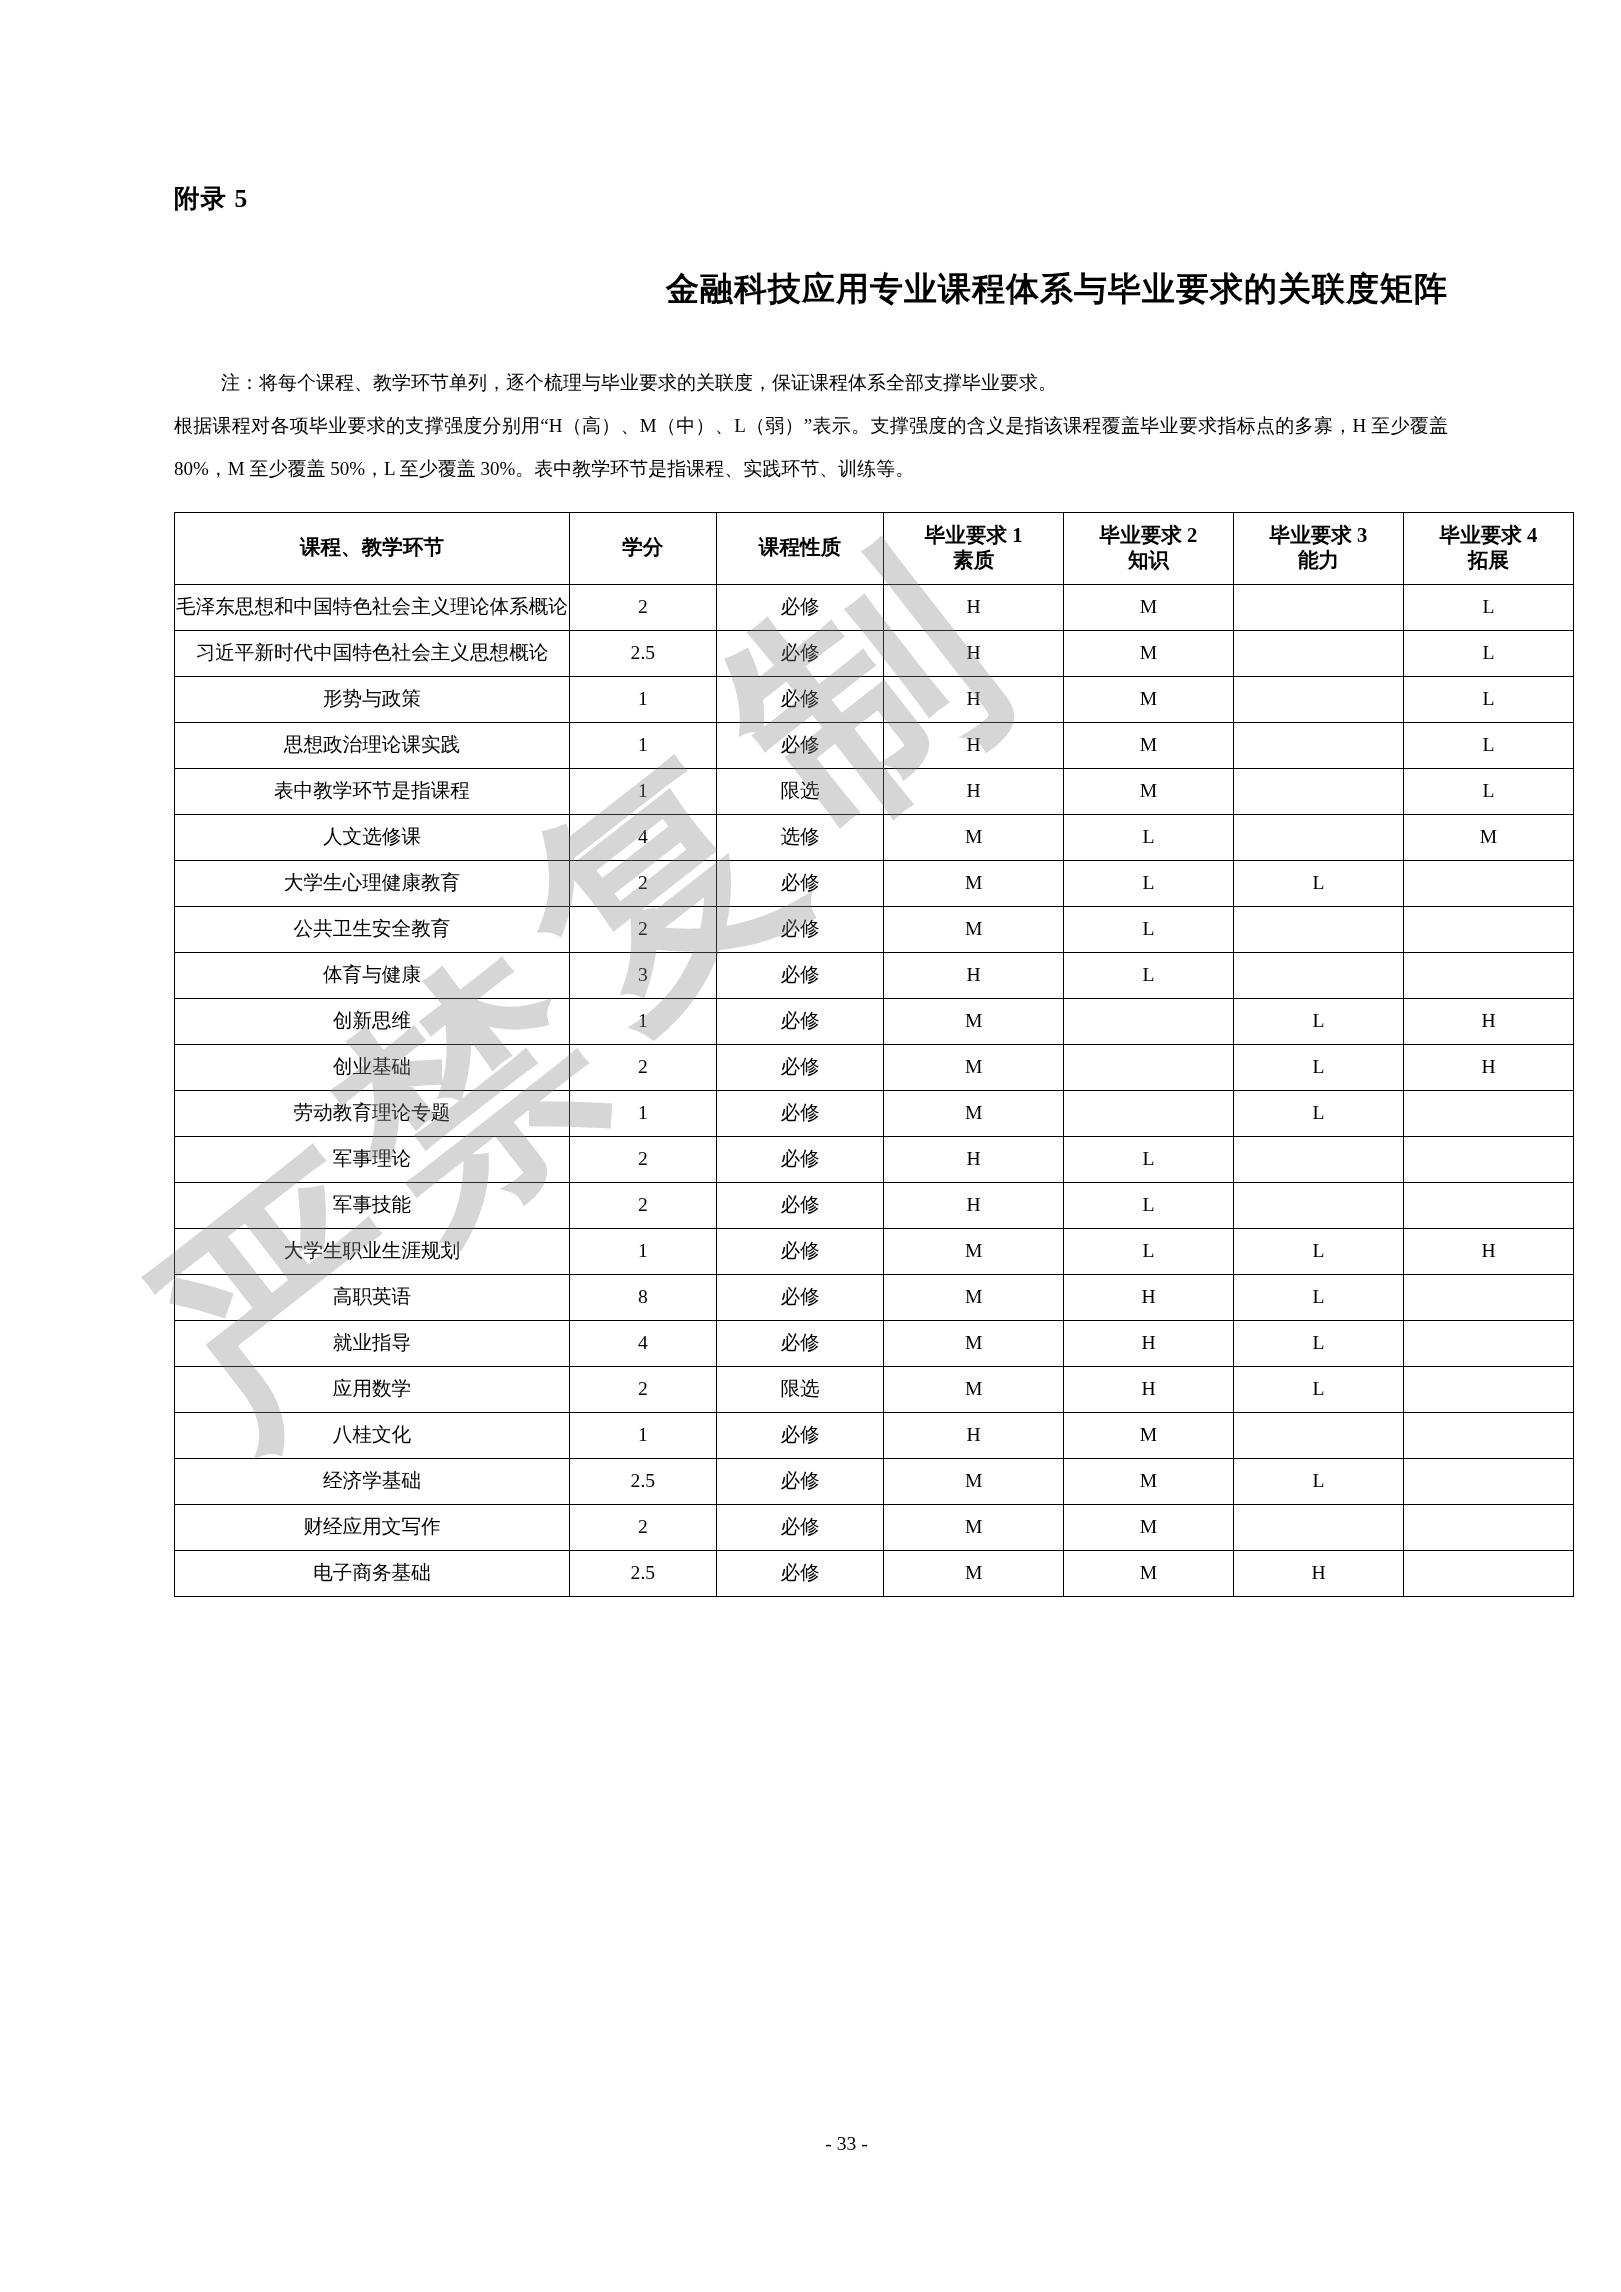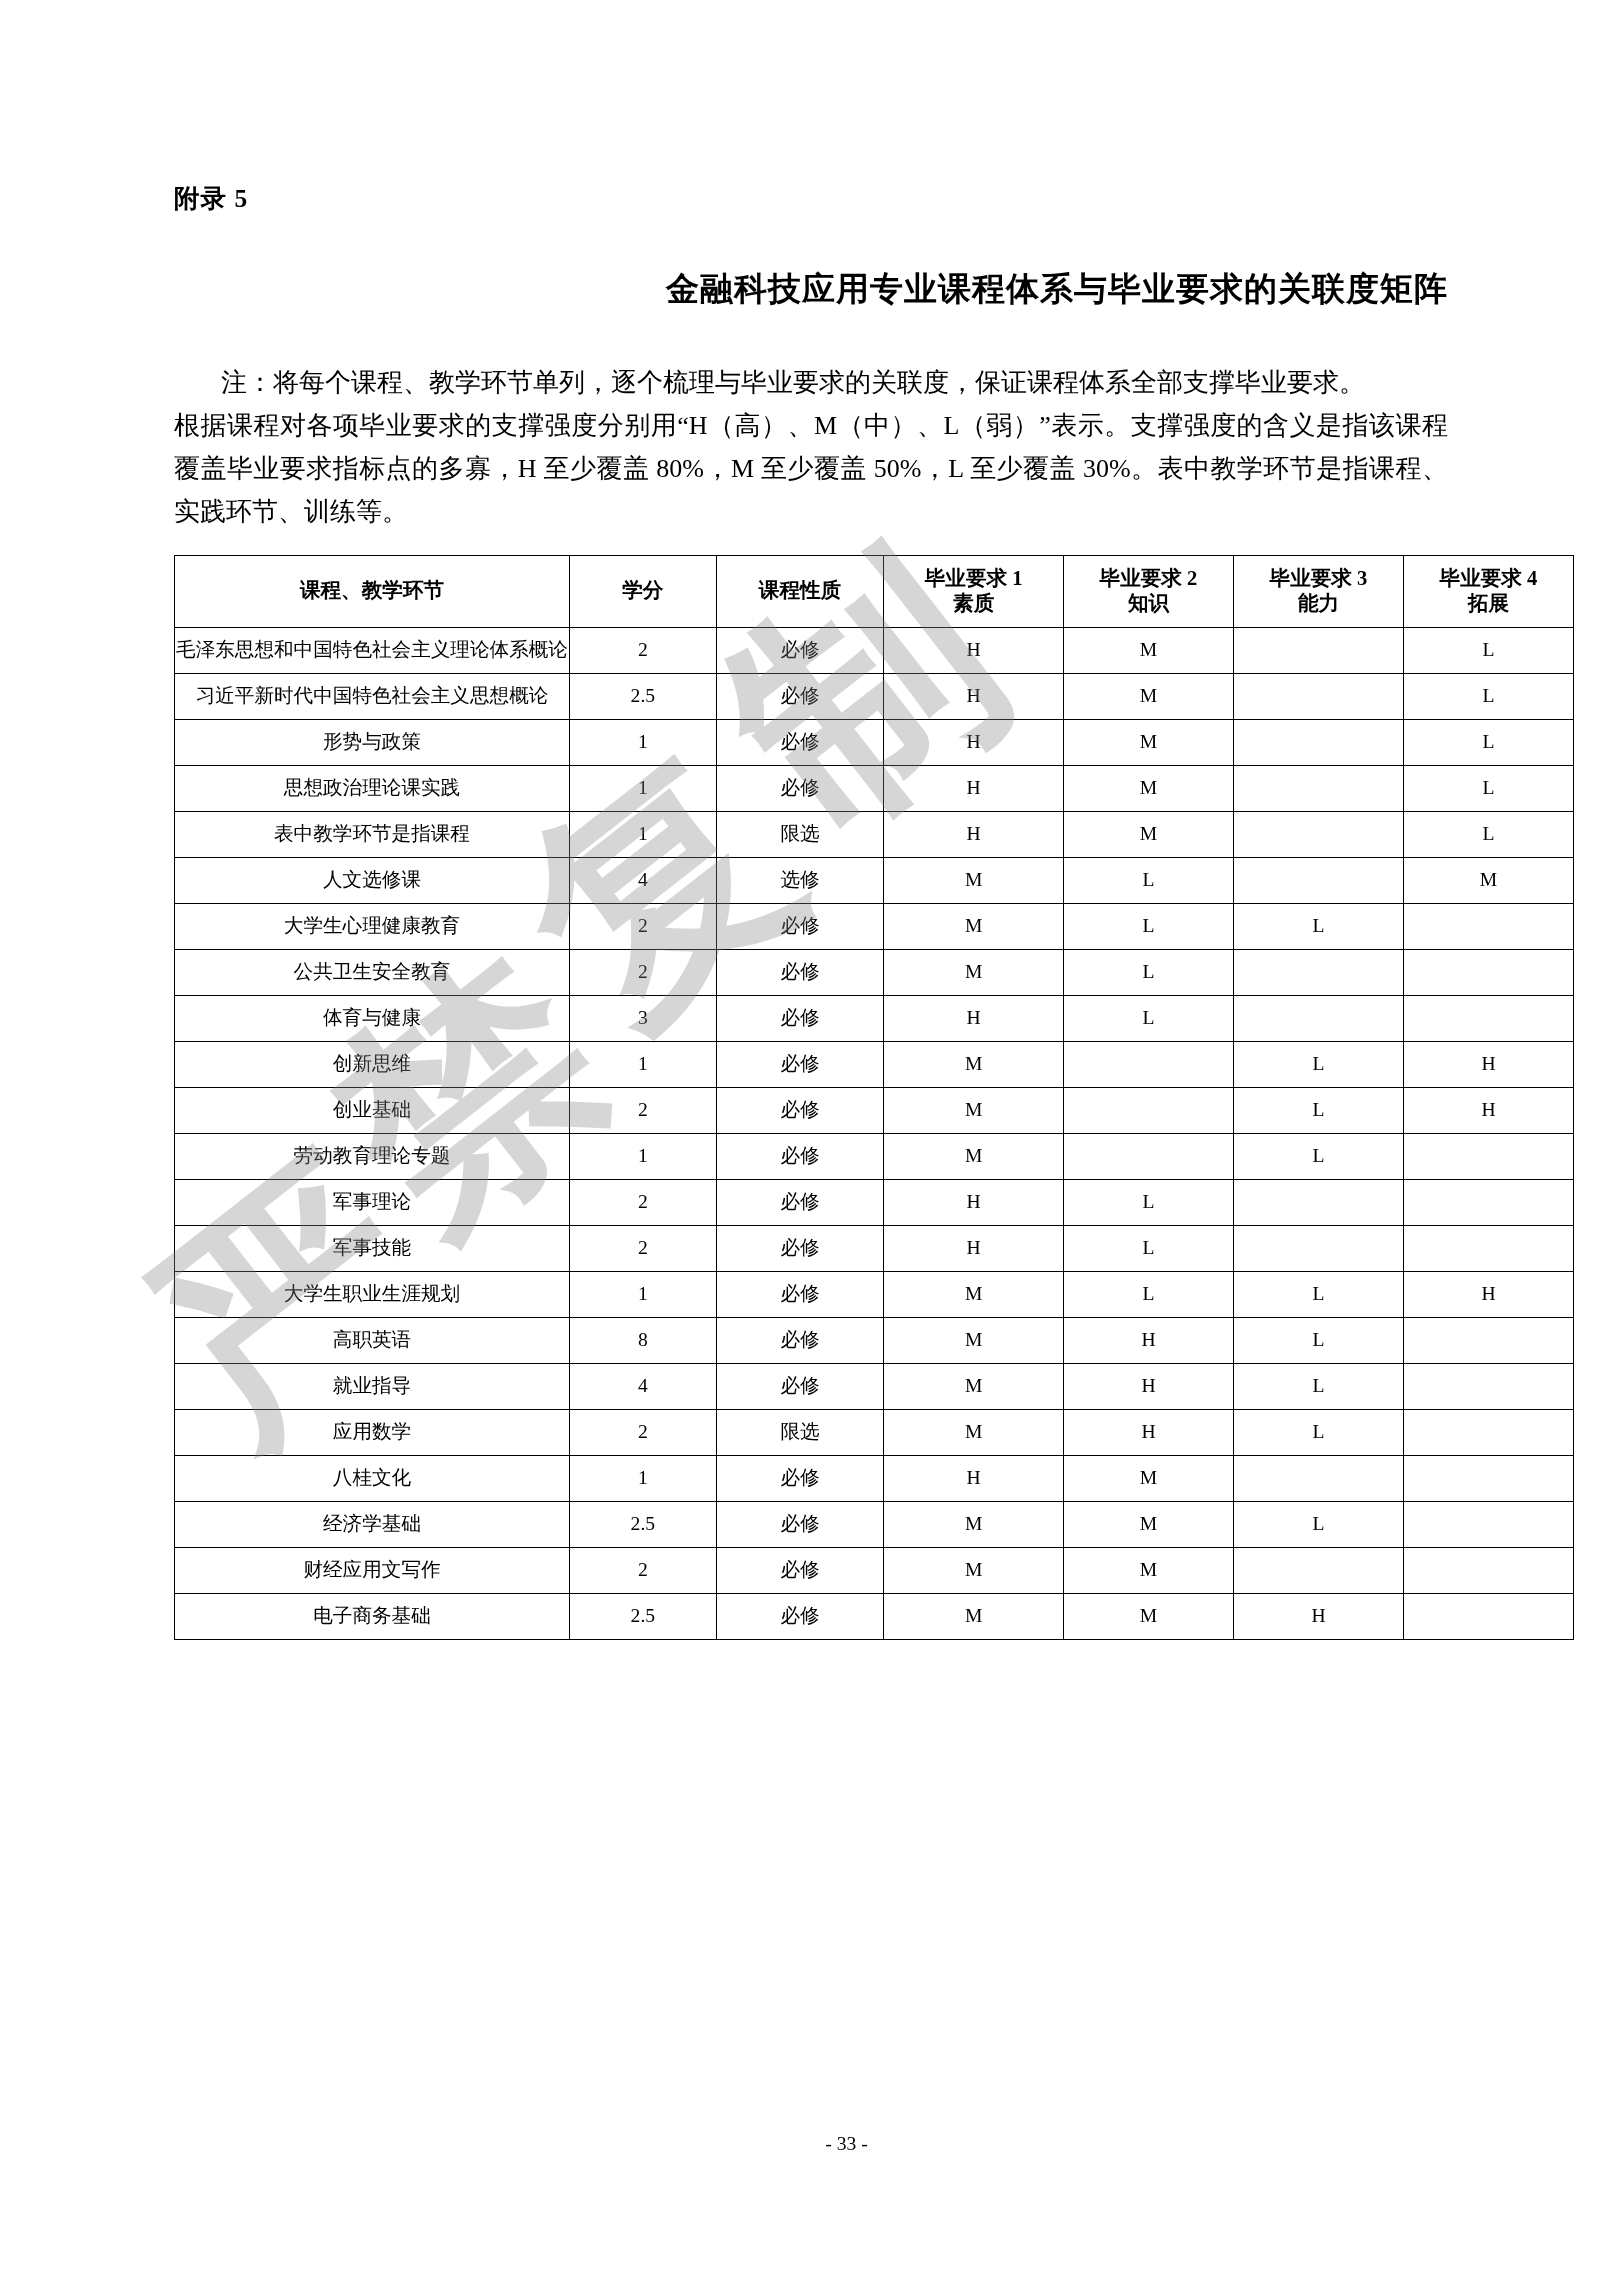--- a/index.html
+++ b/index.html
@@ -37,21 +37,21 @@
   }
   .doc-title {
     margin-top: 51px;
     text-align: right;
     font-size: 33px;
     font-weight: bold;
     letter-spacing: 1px;
   }
   .note-block {
     margin-top: 49px;
-    font-size: 26px;
+    font-size: 19px;
     line-height: 43px;
     text-align: justify;
   }
   .note-first {
     text-indent: 47px;
   }
   table.matrix {
     margin-top: 21.6px;
     border-collapse: collapse;
     width: 1400px;

